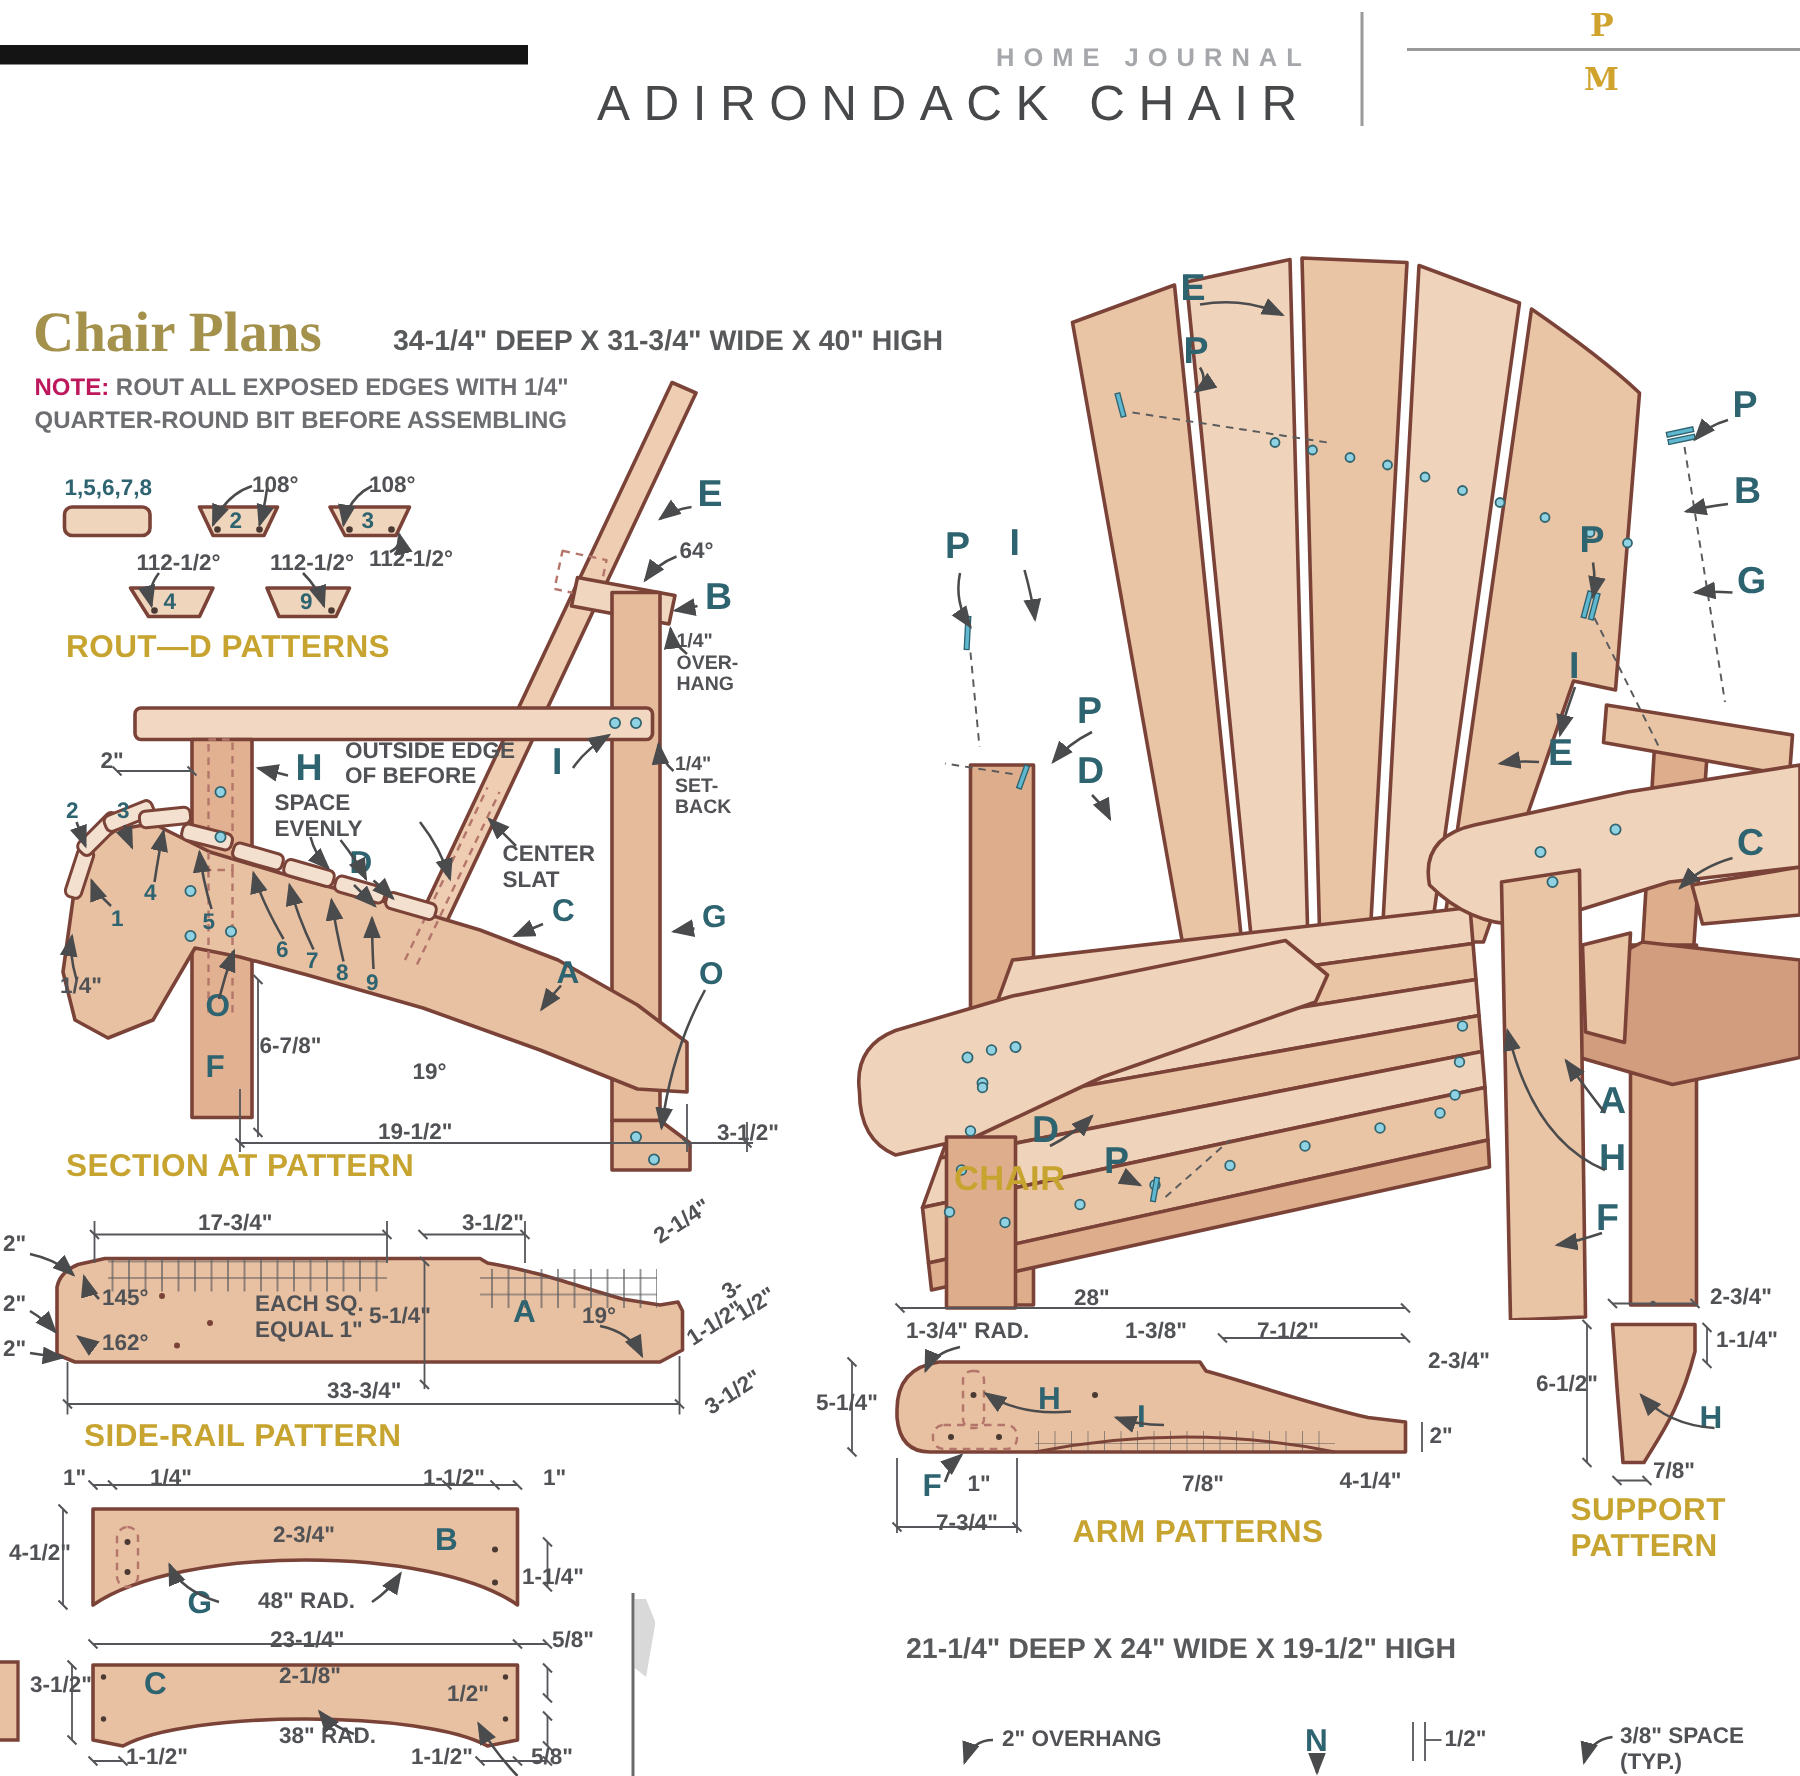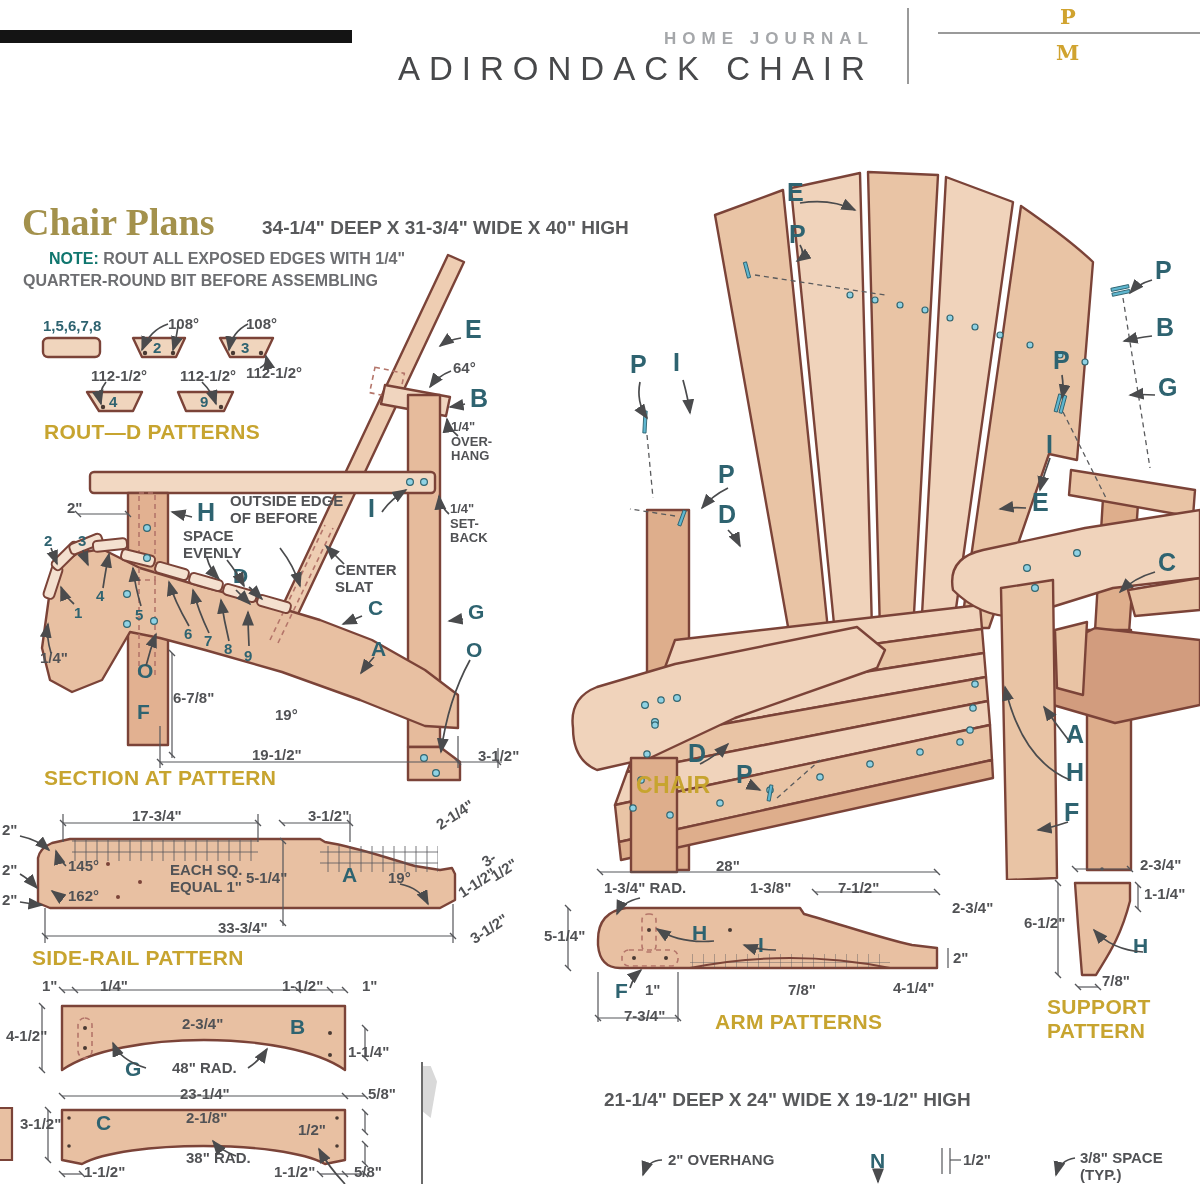--- a/index.html
+++ b/index.html
@@ -10,21 +10,21 @@
        white-space:pre-line;z-index:40;}
   .lbl.sm{font-size:13px;}
   .part{position:absolute;font-weight:700;color:#2e6370;font-size:25px;z-index:40;line-height:1;}
   .part.md{font-size:21px;}
   .part.num{font-size:15px;}
   .cap{position:absolute;font-weight:700;color:#c7a42f;font-size:21px;letter-spacing:.3px;z-index:40;white-space:pre-line;line-height:1.15;}
   .serif-title{position:absolute;font-family:Liberation Serif, serif;
        font-weight:700;color:#a3914c;z-index:40;}
   .dims-sub{position:absolute;font-size:19px;font-weight:600;color:#58595b;z-index:40;}
   .note{position:absolute;font-size:16px;font-weight:600;color:#6d6e71;z-index:40;width:400px;line-height:1.35;}
-  .note .nl{color:#0f766e;margin-left:26px;}
+  .note .nl{color:#be185d;}
   .rot33{transform:rotate(-33deg);transform-origin:left center;}
   .diagram{position:absolute;z-index:10;}
   .overlay{position:absolute;left:0;top:0;width:1200px;height:1184px;z-index:30;pointer-events:none;}
   .kicker{position:absolute;font-size:17px;font-weight:700;letter-spacing:6px;color:#a5a7aa;z-index:40;}
   .masthead{position:absolute;font-size:33px;font-weight:400;letter-spacing:9px;color:#47484a;z-index:40;}
   .folio{position:absolute;font-family:"DejaVu Serif","Liberation Serif",serif;font-weight:700;
          font-size:21px;color:#d4aااf2c;color:#d0a32f;z-index:40;}
   .bar{position:absolute;background:#141414;z-index:40;}
   .vline{position:absolute;background:#9a9a9a;z-index:40;}
 </style>
@@ -349,21 +349,21 @@
     <span class="lbl rot33" style="left:440px;top:78px;">1-1/2"</span>
     <span class="lbl" style="left:48px;top:50px;">145°</span>
     <span class="lbl" style="left:48px;top:80px;">162°</span>
     <span class="lbl" style="left:150px;top:54px;">EACH SQ.
 EQUAL 1"</span>
     <span class="lbl" style="left:226px;top:62px;">5-1/4"</span>
     <span class="part md" style="left:322px;top:56px;">A</span>
     <span class="lbl" style="left:368px;top:62px;">19°</span>
     <span class="lbl" style="left:198px;top:112px;">33-3/4"</span>
     <span class="lbl rot33" style="left:452px;top:124px;">3-1/2"</span>
-    <span class="cap" style="left:12px;top:138px;">SIDE-RAIL PATTERN</span>
+    <span class="cap" style="left:36px;top:138px;">SIDE-RAIL PATTERN</span>
   </div>
 
   <div class="diagram" style="left:560px;top:850px;width:450px;height:200px;">
     <svg width="450" height="200">
       <defs>
         <pattern id="grid2" width="11" height="14" patternUnits="userSpaceOnUse">
           <path d="M0,0 V14 M0,0 H11" stroke="#55565a" stroke-width="0.8" fill="none"></path>
         </pattern>
       </defs>
       <path d="M38,90 Q38,62 66,58 L240,58 L244,64 C280,74 320,88 352,95 L377,98 L377,118 L60,118 Q40,118 38,95 Z" fill="#e8c0a2" stroke="#7b4338" stroke-width="2.4" stroke-linejoin="round"></path>

